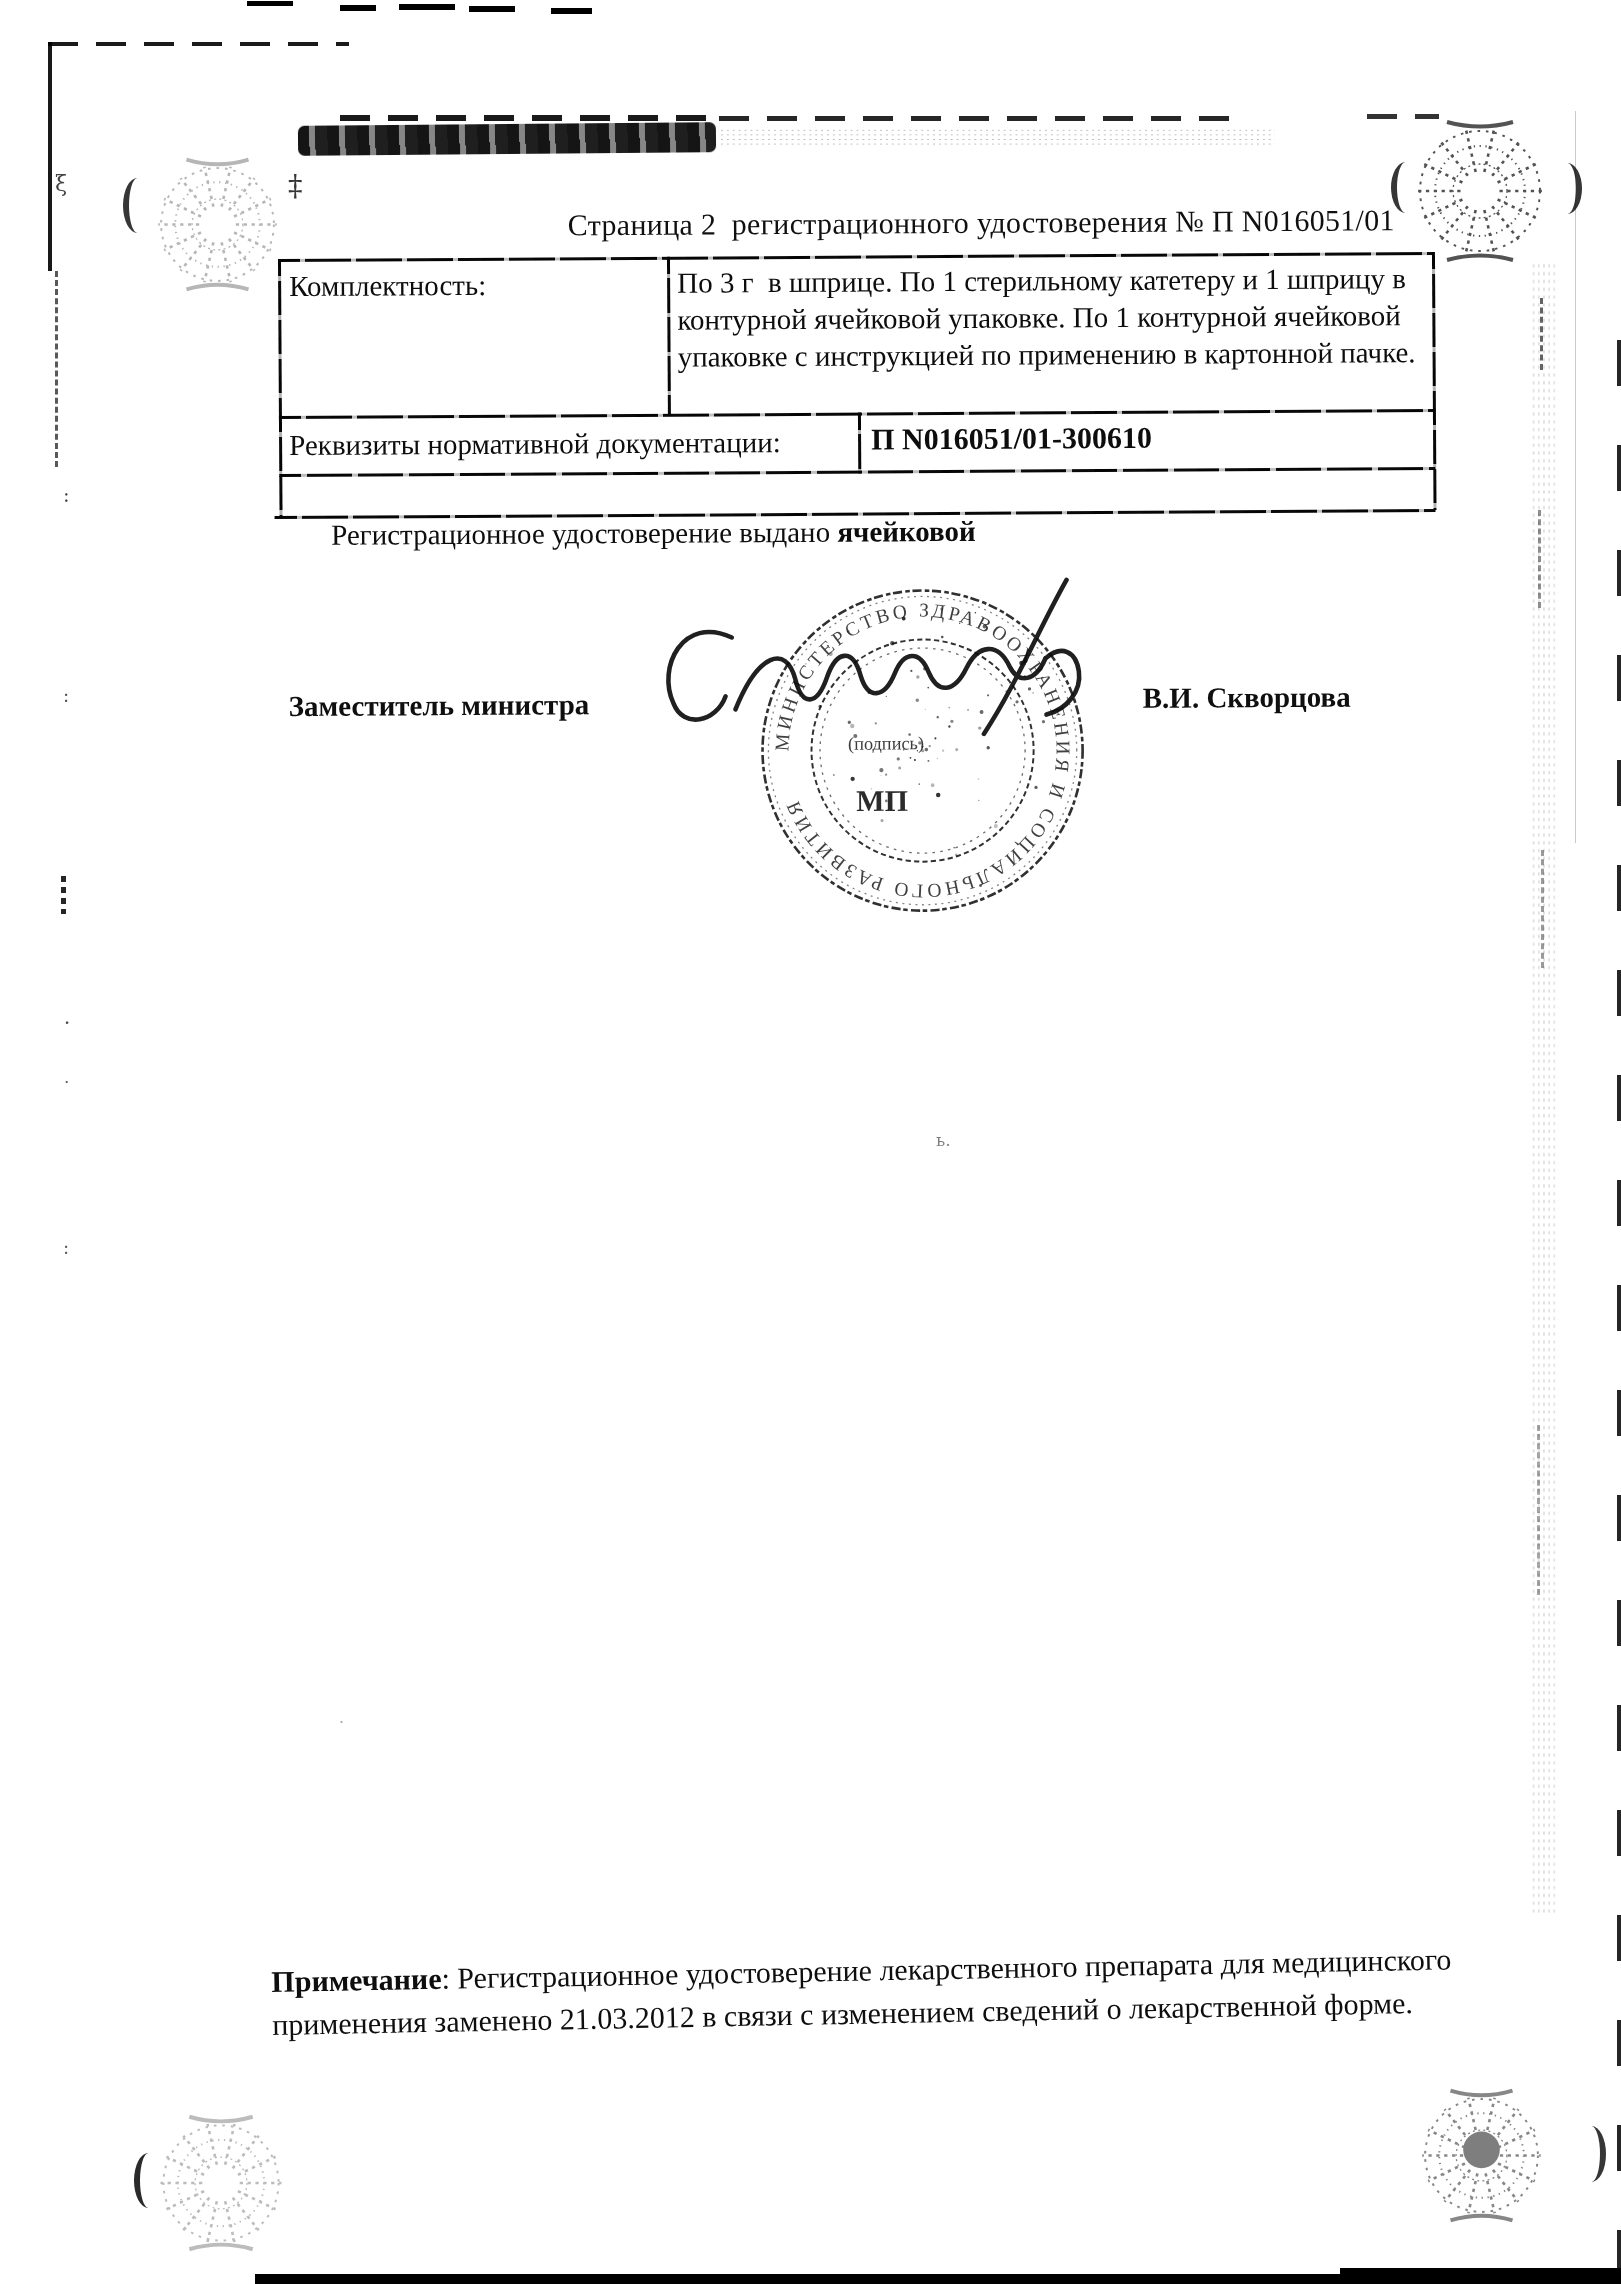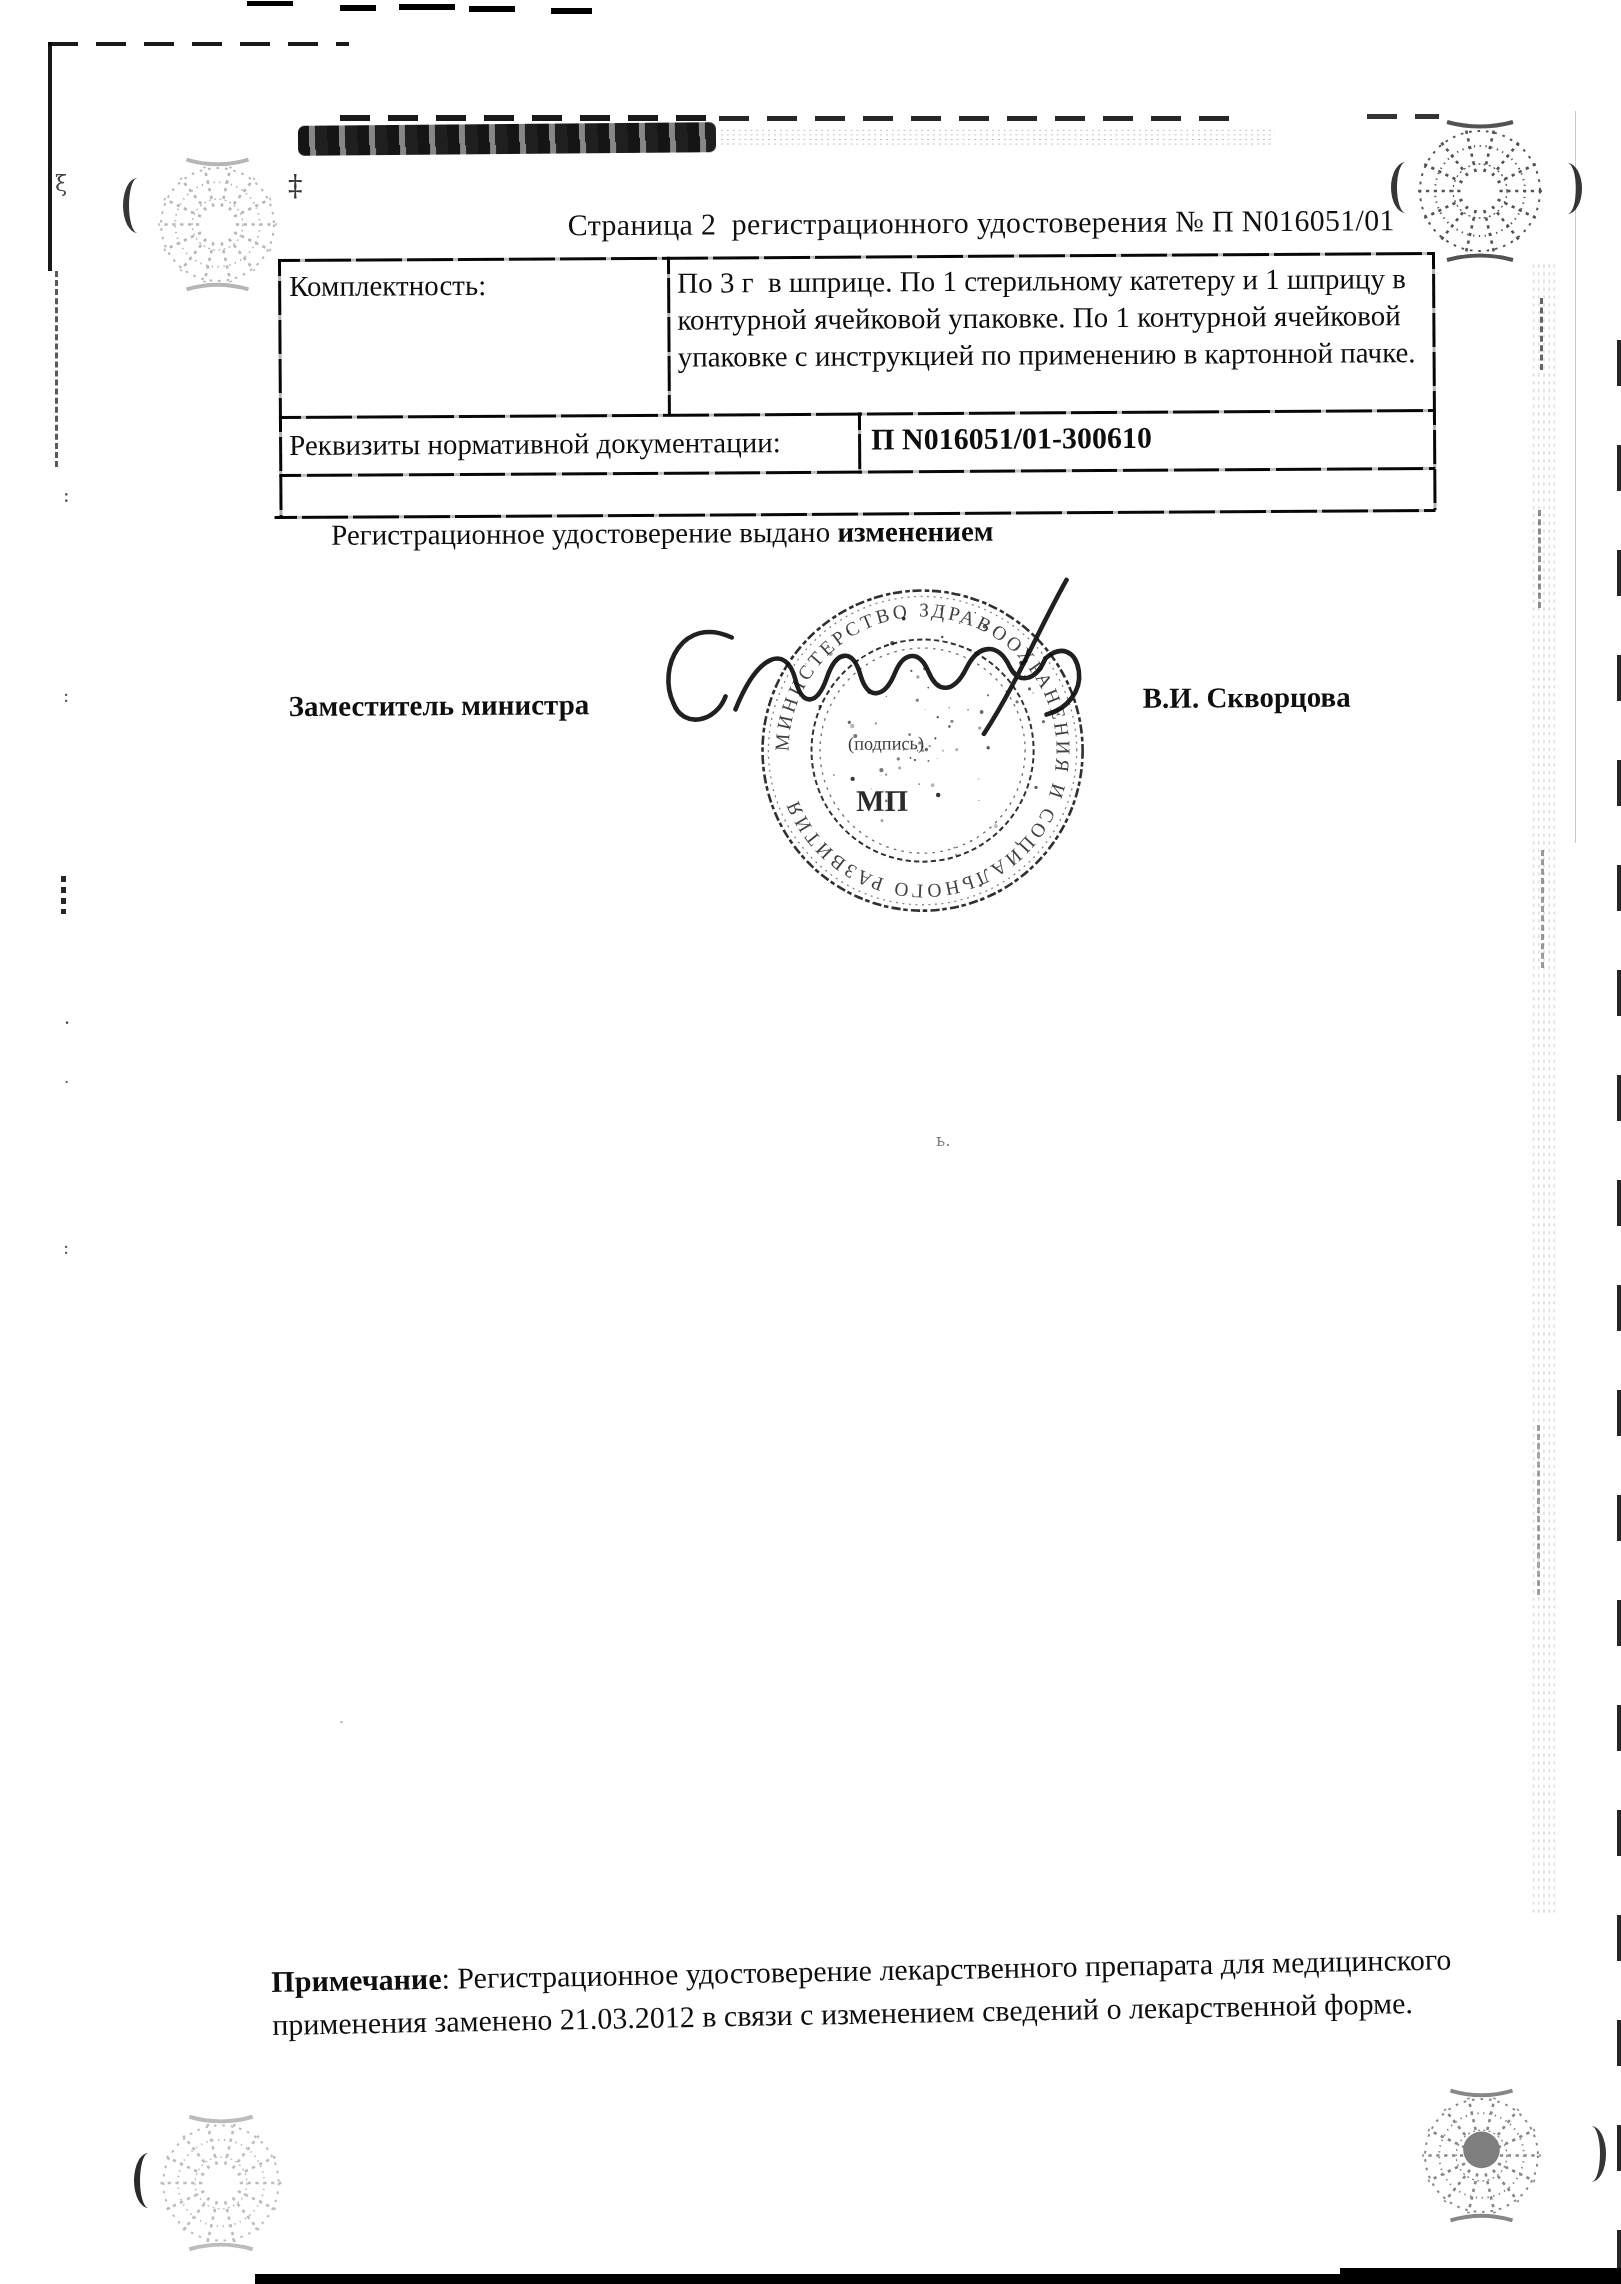--- a/index.html
+++ b/index.html
@@ -194,21 +194,21 @@
     <div class="vline" style="left:278px;top:256px;height:258px"></div>
     <div class="vline" style="left:667px;top:256px;height:158px"></div>
     <div class="vline" style="left:857px;top:413px;height:61px"></div>
     <div class="vline" style="left:1432px;top:256px;height:258px"></div>
 
     <div class="cell" style="left:289px;top:265px;width:366px">Комплектность:</div>
     <div class="cell" style="left:677px;top:264px;width:745px">По 3 г  в шприце. По 1 стерильному катетеру и 1 шприцу в контурной ячейковой упаковке. По 1 контурной ячейковой упаковке с инструкцией по применению в картонной пачке.</div>
     <div class="cell" style="left:288px;top:424px;width:562px">Реквизиты нормативной документации:</div>
     <div class="cell bold" style="left:870px;top:421px;width:549px;font-size:30px">П N016051/01-300610</div>
     <div class="cell" style="left:286px;top:477px;width:1125px">
-      <span>Регистрационное удостоверение выдано </span><span class="bold">изменением</span>
+      <span>Регистрационное удостоверение выдано </span><span class="bold">ячейковой</span>
     </div>
 
     <div class="sig-label" style="left:286px;top:687px">Заместитель министра</div>
     <div class="sig-label" style="left:1140px;top:684px">В.И. Скворцова</div>
 
     <svg class="stamp-svg" width="536" height="405" viewBox="0 0 820 620">
       <g stroke="#141414" fill="none" opacity="0.88">
         <circle cx="466" cy="290" r="245" stroke-width="4" stroke-dasharray="14 5 7 4"></circle>
         <circle cx="466" cy="290" r="236" stroke-width="2" stroke-dasharray="3 7" opacity=".6"></circle>
         <circle cx="466" cy="290" r="170" stroke-width="3" stroke-dasharray="8 5"></circle>

